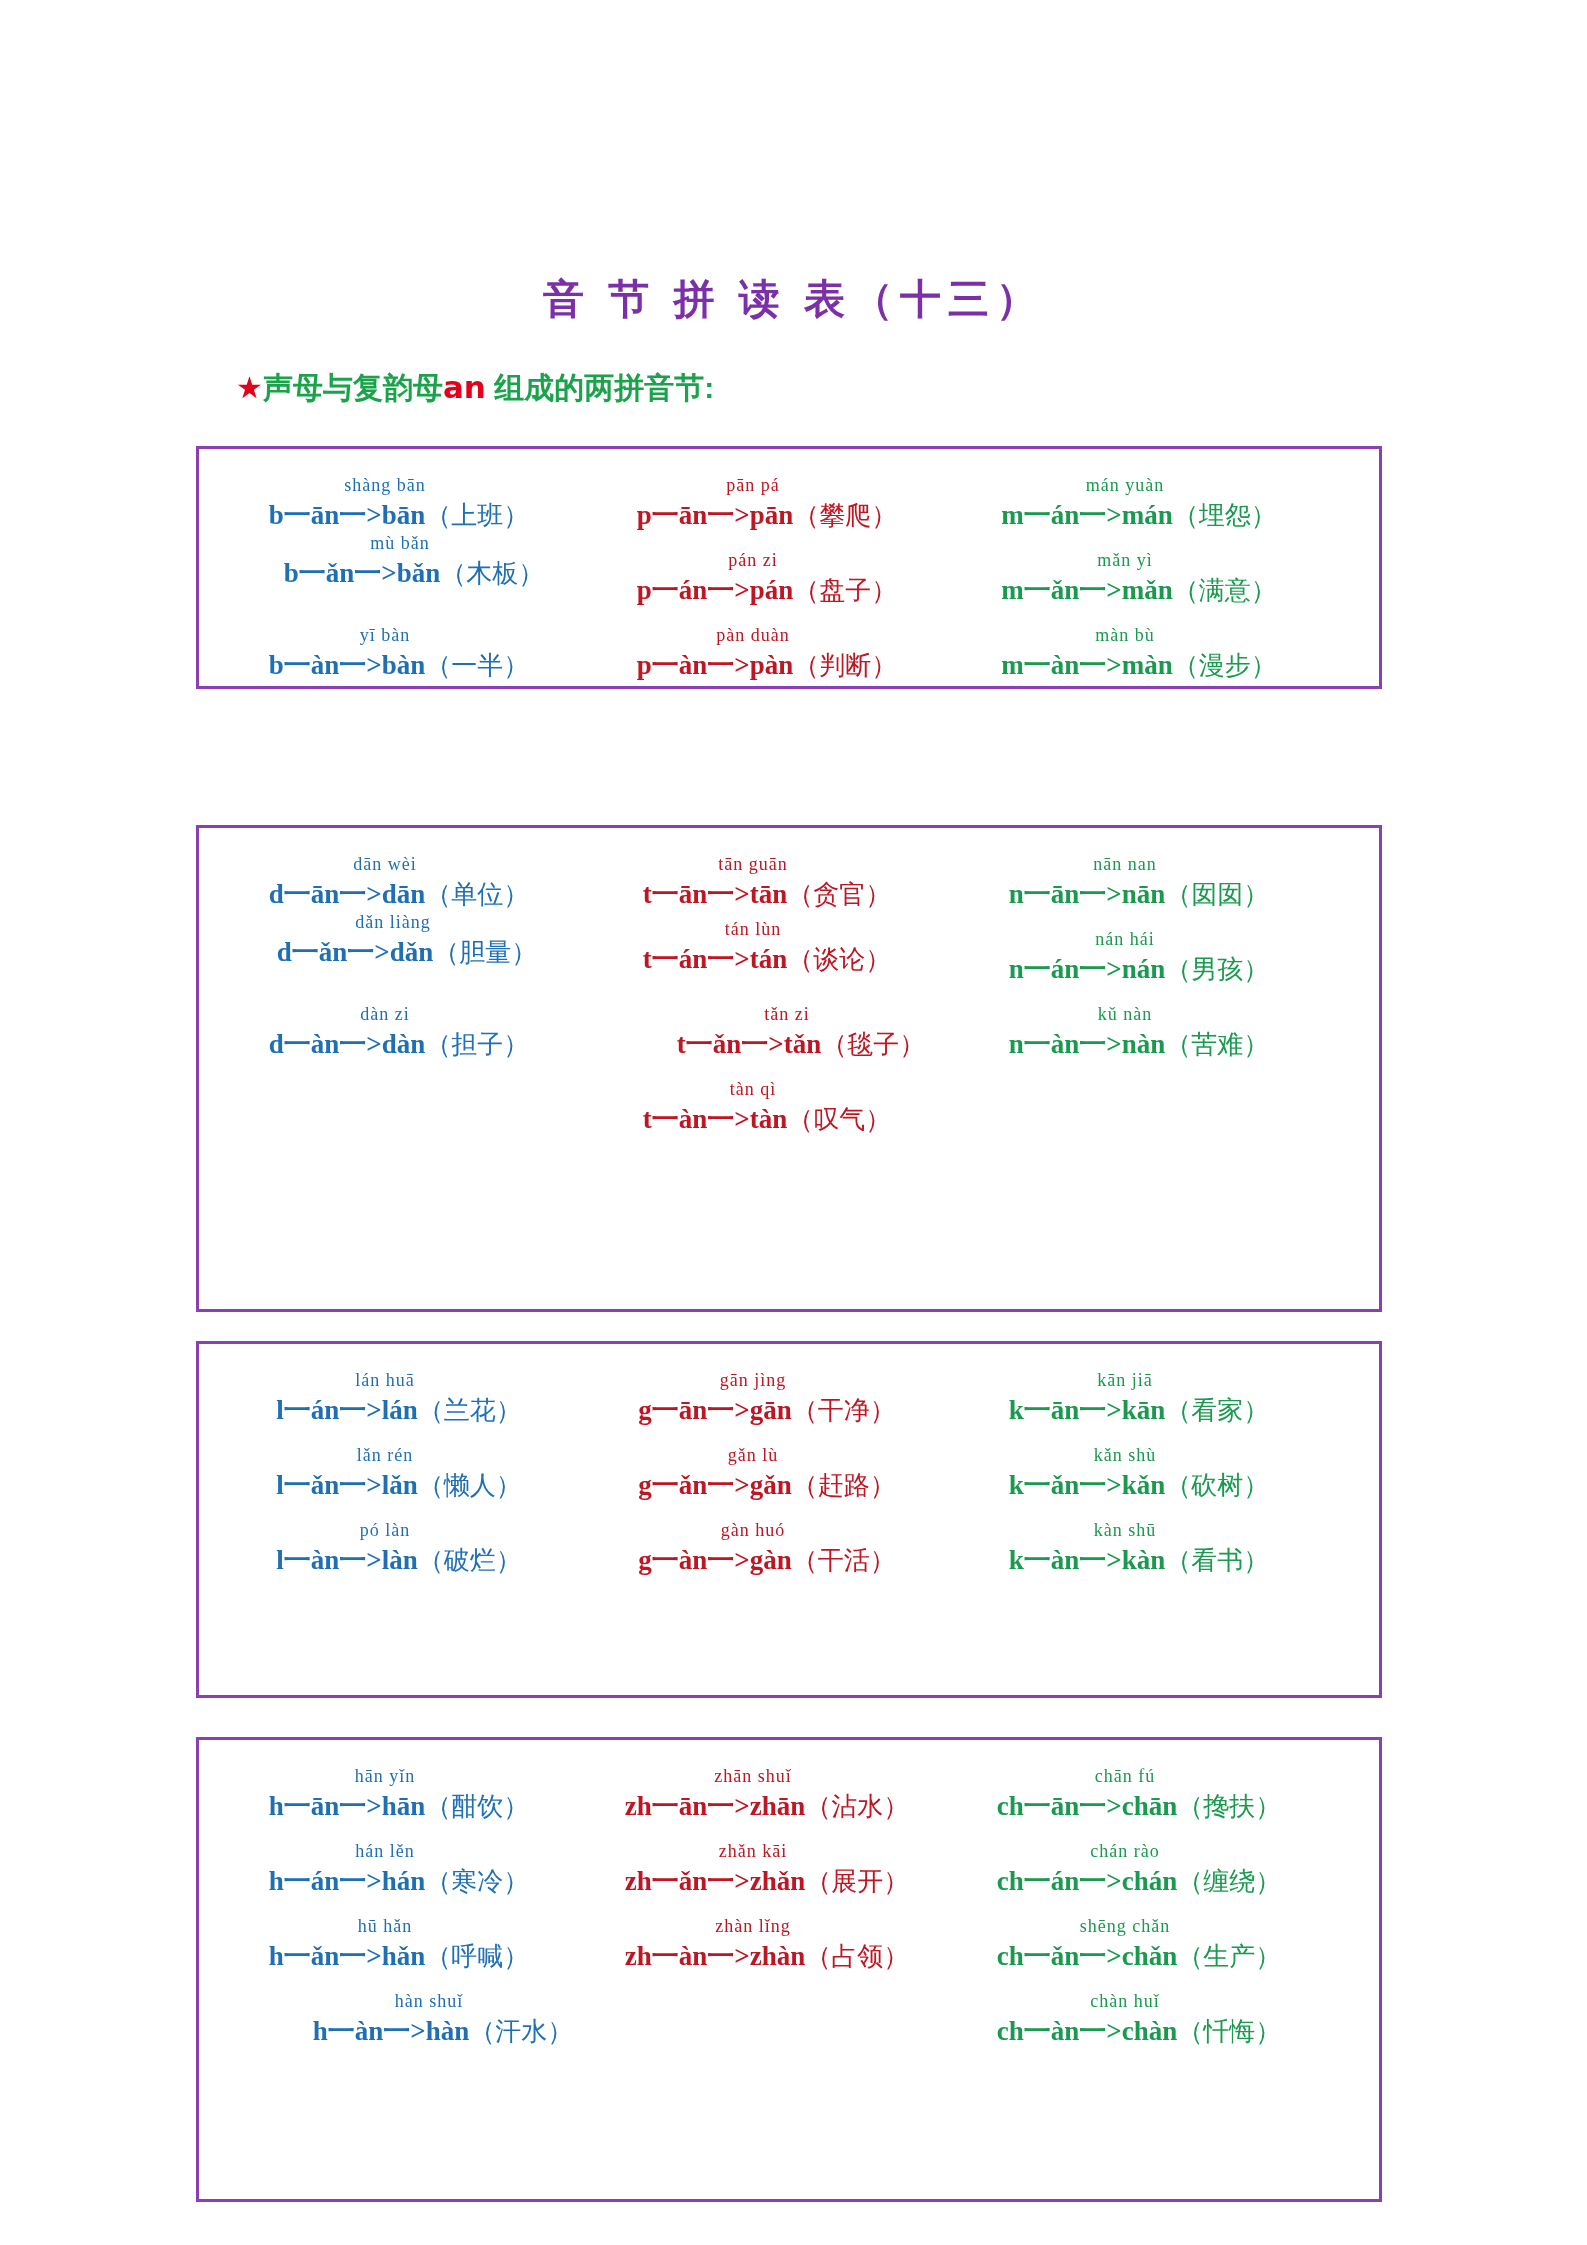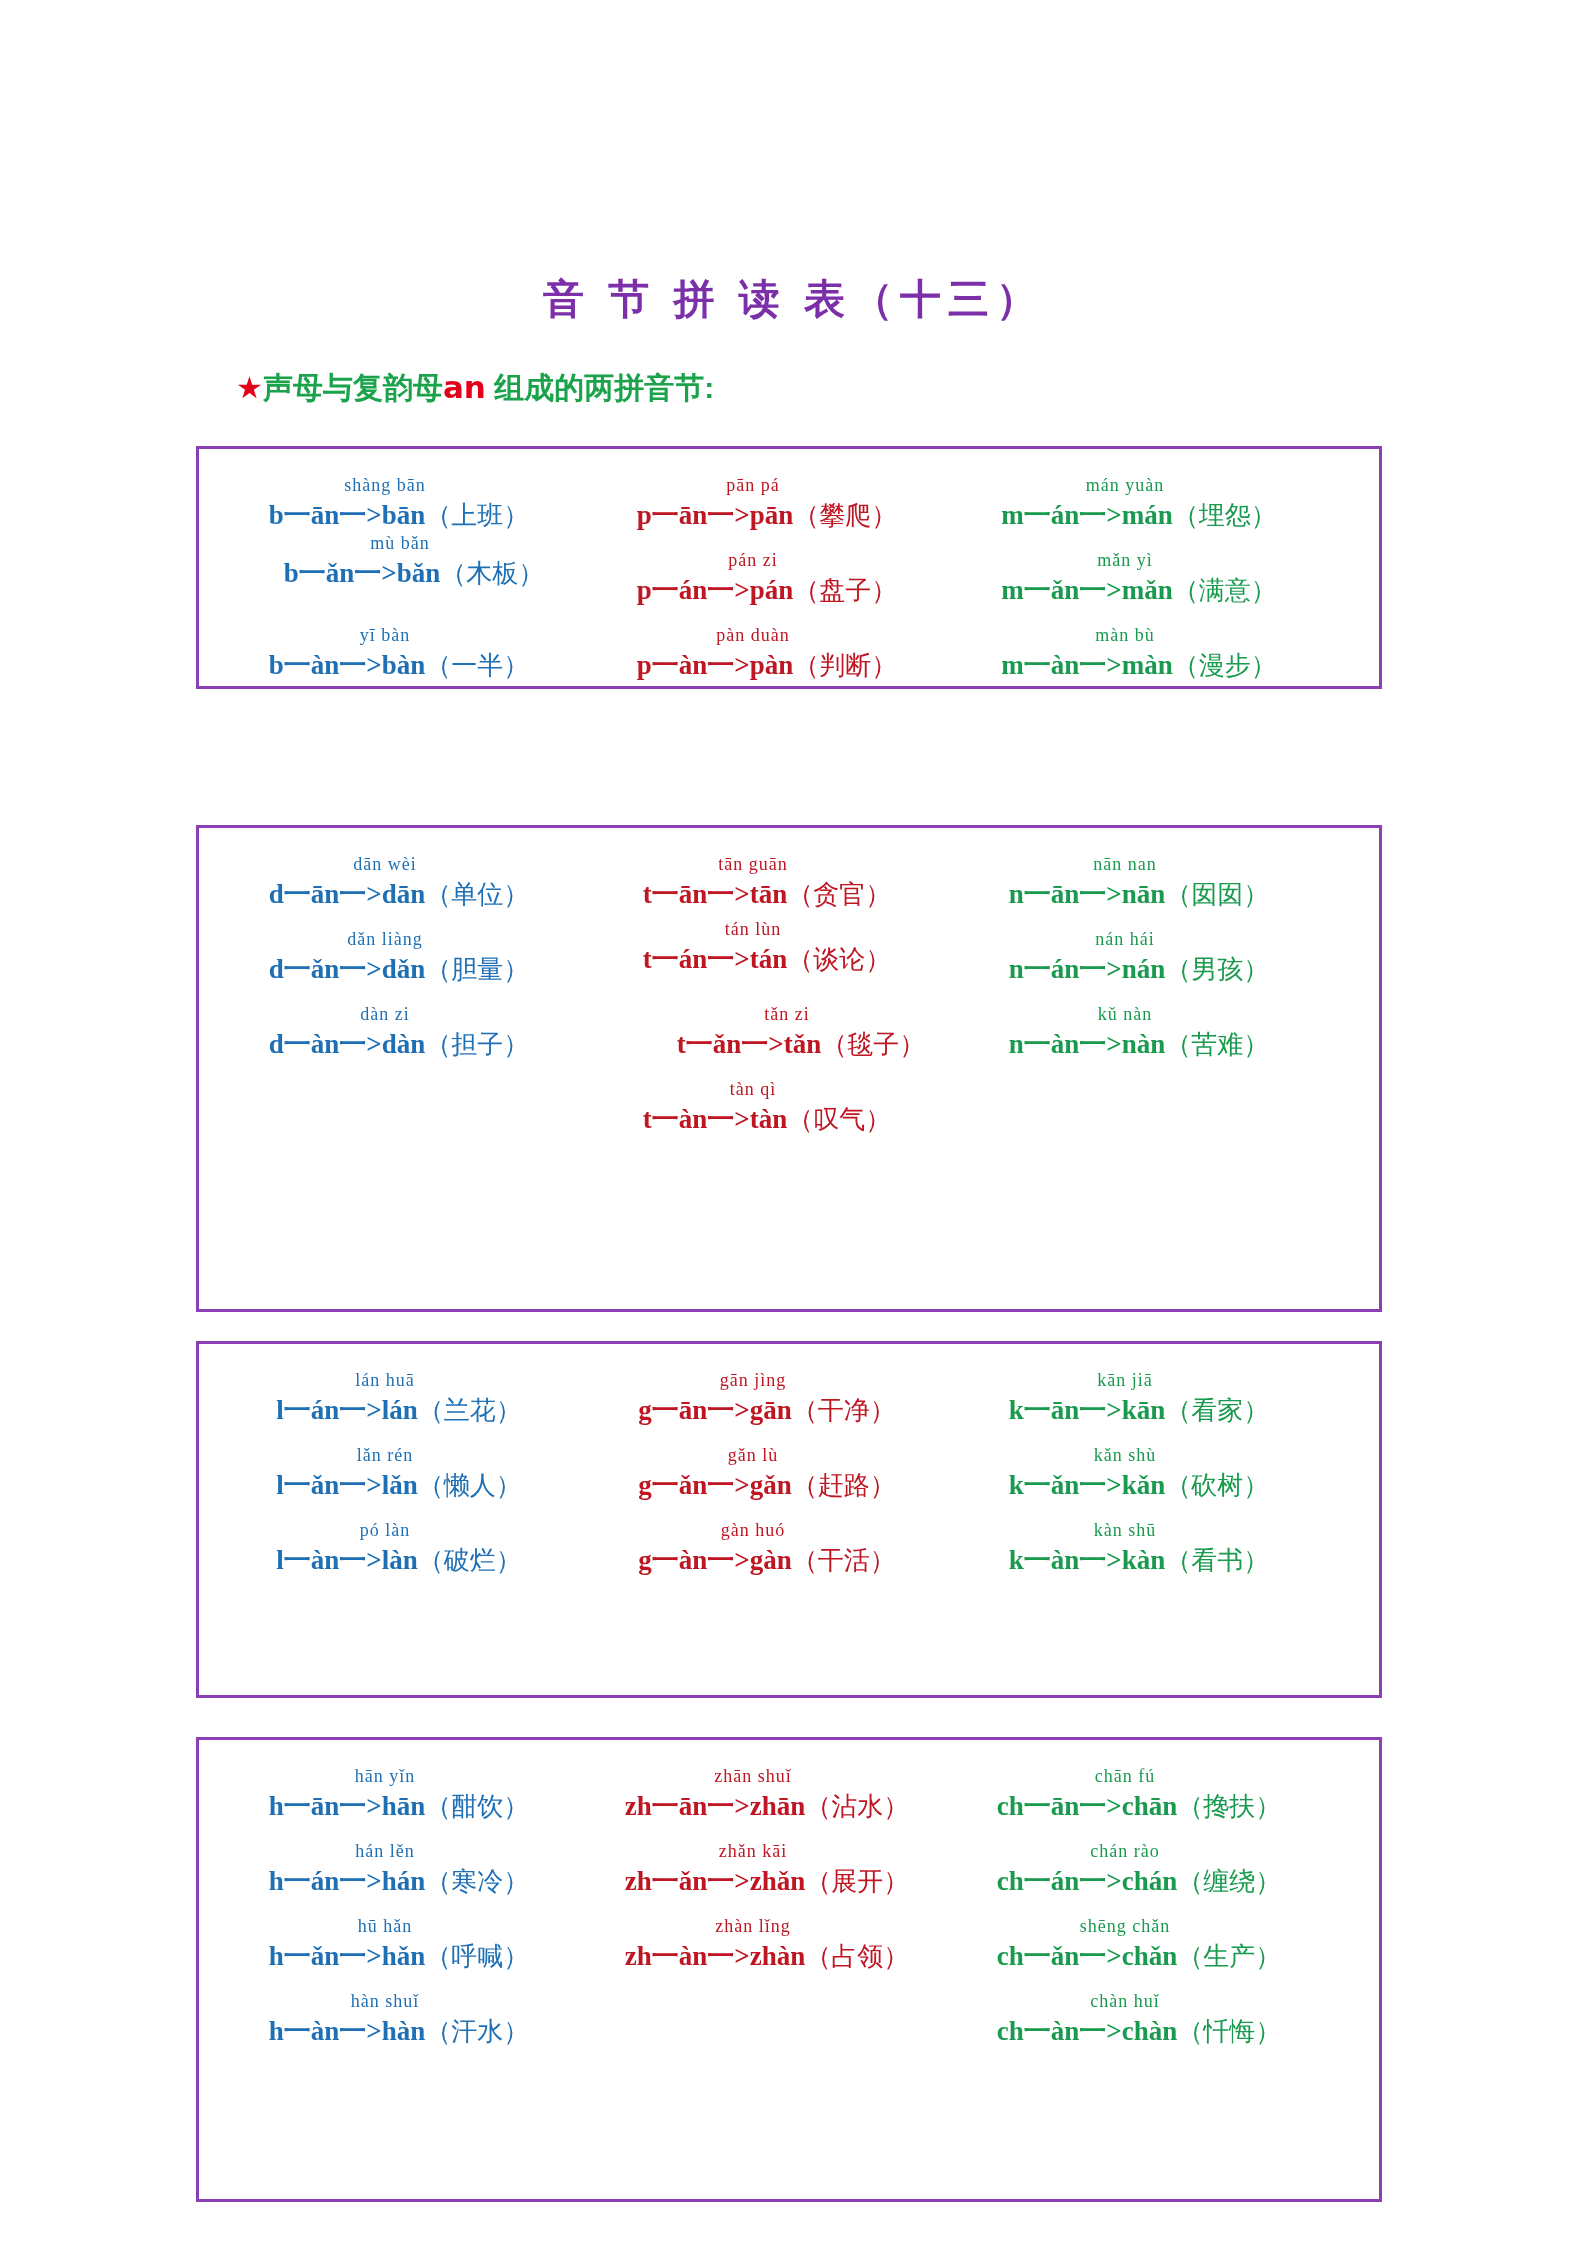--- a/index.html
+++ b/index.html
@@ -168,21 +168,21 @@
         </div>
       </div>
     </div>
   <div class="block" id="block-1">
       <div class="cols">
         <div class="col col-0">
           <div class="entry c-blue" style="top: 22px;">
             <span class="word">dān wèi</span>
             <span class="formula"><span class="bold">d一ān一&gt;dān</span><span class="gloss">（单位）</span></span>
           </div>
-          <div class="entry c-blue" style="top: 97px;">
+          <div class="entry c-blue" style="top: 80px; margin-left: 8px;">
             <span class="word">dǎn liàng</span>
             <span class="formula"><span class="bold">d一ǎn一&gt;dǎn</span><span class="gloss">（胆量）</span></span>
           </div>
           <div class="entry c-blue" style="top: 172px;">
             <span class="word">dàn zi</span>
             <span class="formula"><span class="bold">d一àn一&gt;dàn</span><span class="gloss">（担子）</span></span>
           </div>
         </div>
         <div class="col col-1">
           <div class="entry c-red" style="top: 22px;">
@@ -272,21 +272,21 @@
             <span class="formula"><span class="bold">h一ān一&gt;hān</span><span class="gloss">（酣饮）</span></span>
           </div>
           <div class="entry c-blue" style="top: 97px;">
             <span class="word">hán lěn</span>
             <span class="formula"><span class="bold">h一án一&gt;hán</span><span class="gloss">（寒冷）</span></span>
           </div>
           <div class="entry c-blue" style="top: 172px;">
             <span class="word">hū hǎn</span>
             <span class="formula"><span class="bold">h一ǎn一&gt;hǎn</span><span class="gloss">（呼喊）</span></span>
           </div>
-          <div class="entry c-blue" style="top: 247px;">
+          <div class="entry c-blue" style="top: 247px; padding-left: 44px;">
             <span class="word">hàn shuǐ</span>
             <span class="formula"><span class="bold">h一àn一&gt;hàn</span><span class="gloss">（汗水）</span></span>
           </div>
         </div>
         <div class="col col-1">
           <div class="entry c-red" style="top: 22px;">
             <span class="word">zhān shuǐ</span>
             <span class="formula"><span class="bold">zh一ān一&gt;zhān</span><span class="gloss">（沾水）</span></span>
           </div>
           <div class="entry c-red" style="top: 97px;">

